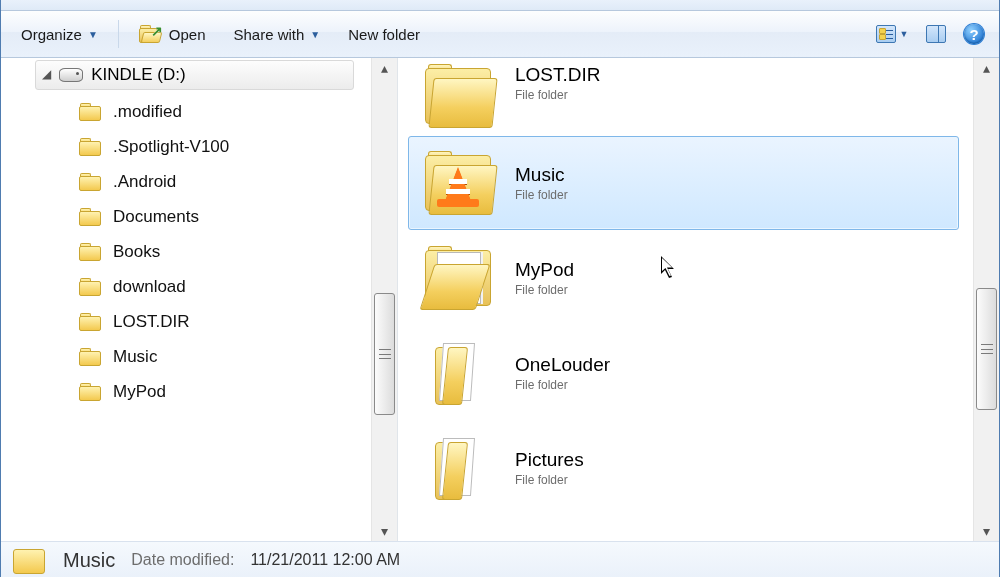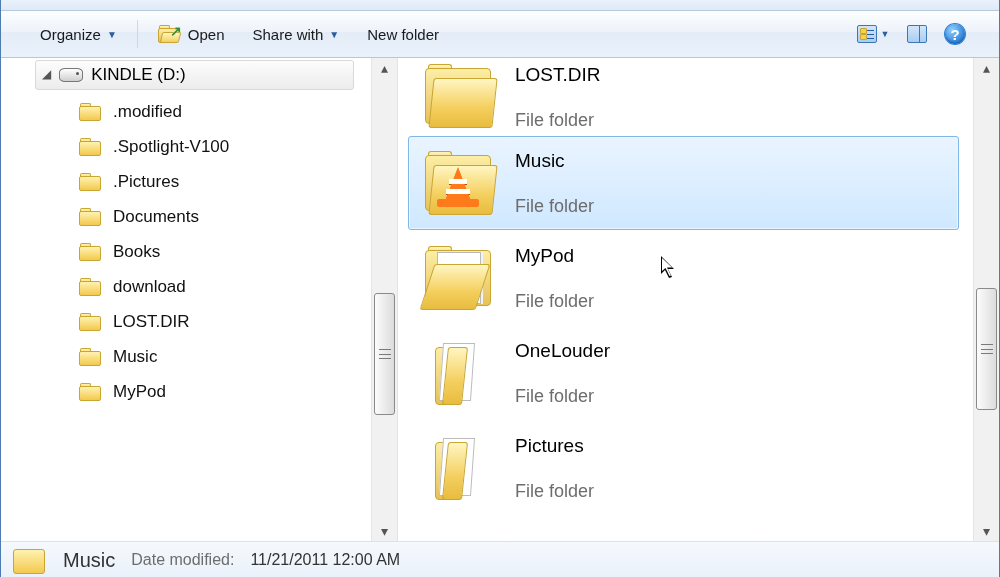--- a/index.html
+++ b/index.html
@@ -1,21 +1,21 @@
 <!DOCTYPE html>
 <html><head>
 <meta charset="utf-8">
 <style>
   html,body{margin:0;padding:0;font-family:"Segoe UI",Tahoma,sans-serif;font-size:15px;color:#000;}
   body{width:1000px;height:577px;overflow:hidden;background:#fff;}
   .window{position:relative;width:1000px;height:577px;box-sizing:border-box;border:1px solid #4f7cb0;border-top:none;background:#fff;}
   
   .addrstub{height:10px;background:linear-gradient(#e9f1fb,#dfeaf7);border-bottom:1px solid #b6c8dd;}
   
-  .toolbar{display:flex;align-items:center;height:46px;padding:0 27px;background:linear-gradient(#fdfefe,#edf3fb 45%,#e4ecf7 46%,#e9f1fb);border-bottom:1px solid #b6c8dd;gap:4px;}
+  .toolbar{display:flex;align-items:center;height:46px;padding:0 8px;background:linear-gradient(#fdfefe,#edf3fb 45%,#e4ecf7 46%,#e9f1fb);border-bottom:1px solid #b6c8dd;gap:4px;}
   .tbtn{display:flex;align-items:center;height:30px;padding:0 12px;border-radius:3px;cursor:default;white-space:nowrap;color:#1a1a1a;}
   .tbtn .dd{margin-left:6px;font-size:10px;color:#2b5e9d;}
   .sep{width:1px;height:28px;background:#c9d8ea;margin:0 4px;}
   .spacer{flex:1;}
   .icnbtn{display:flex;align-items:center;justify-content:center;width:34px;height:30px;border-radius:3px;cursor:default;}
   .icnbtn.withdd{width:46px;}
   .icnbtn .dd{margin-left:4px;font-size:9px;color:#2b5e9d;}
   
   .split{display:flex;height:calc(577px - 10px - 46px - 36px - 2px);}
   .nav{width:396px;display:flex;border-right:1px solid #e0e5ea;position:relative;background:#fff;}
@@ -45,21 +45,21 @@
   .contentinner{flex:1;overflow:hidden;padding:4px 8px 4px 4px;}
   .cscroll{width:25px;background:#f1f1f1;border-left:1px solid #e5e5e5;display:flex;flex-direction:column;align-items:center;}
   .cscroll .arrow{height:20px;display:flex;align-items:center;justify-content:center;font-size:14px;color:#555;width:100%;}
   .cscroll .track{flex:1;width:25px;position:relative;}
   .cscroll .thumb{position:absolute;left:2px;right:2px;top:210px;height:120px;border:1px solid #8a8a8a;border-radius:3px;background:linear-gradient(to right,#fcfcfc,#dcdcdc);}
   
   .item{display:flex;align-items:center;height:92px;padding:0 14px;gap:18px;border:1px solid transparent;border-radius:3px;margin:1px 6px;}
   .item.first{height:70px;align-items:flex-start;padding-top:0;}
   .item .txt{display:flex;flex-direction:column;gap:2px;}
   .item .name{font-size:19px;color:#000;}
-  .item .type{font-size:18px;color:#6d6d6d;margin-top:22px;}
+  .item .type{font-size:12px;color:#6d6d6d;}
   .item.selected{background:linear-gradient(#eaf4ff,#cfe8ff);border-color:#7fb7e9;box-shadow:inset 0 0 0 1px #e9f5ff;}
   
   .bigfolder{width:74px;height:64px;position:relative;flex-shrink:0;}
   .bigfolder .back{position:absolute;left:2px;top:4px;width:64px;height:54px;background:linear-gradient(#fceea6,#e8c158);border:1px solid #c9a531;border-radius:4px;}
   .bigfolder .tab{position:absolute;left:5px;top:0;width:22px;height:8px;background:linear-gradient(#fff4bd,#f1d573);border:1px solid #c9a531;border-bottom:none;border-radius:3px 3px 0 0;}
   .bigfolder .front{position:absolute;left:8px;top:14px;width:62px;height:48px;background:linear-gradient(#fff6c2,#f4cf5e 60%,#e8bc3e);border:1px solid #c9a531;border-radius:3px;transform:skewX(-6deg);}
   .bigfolder.open .paper{position:absolute;left:14px;top:6px;width:42px;height:50px;background:#fff;border:1px solid #b9b9b9;box-shadow:2px 0 0 #f2f2f2;}
   .bigfolder.open .front{left:4px;top:18px;width:54px;height:44px;transform:skewX(-18deg);}
   .bigfolder.thin .front{left:22px;top:6px;width:18px;height:56px;transform:skewX(-6deg);}
   .bigfolder.thin .back{width:22px;left:12px;height:56px;top:6px;}
@@ -161,21 +161,21 @@
                   <span class="tab"></span>
                   <span class="body"></span>
                 </span>
                 <span class="lbl">.Spotlight-V100</span>
               </li>
             <li>
                 <span class="fico">
                   <span class="tab"></span>
                   <span class="body"></span>
                 </span>
-                <span class="lbl">.Pictures</span>
+                <span class="lbl">.Android</span>
               </li>
             <li>
                 <span class="fico">
                   <span class="tab"></span>
                   <span class="body"></span>
                 </span>
                 <span class="lbl">Documents</span>
               </li>
             <li>
                 <span class="fico">

